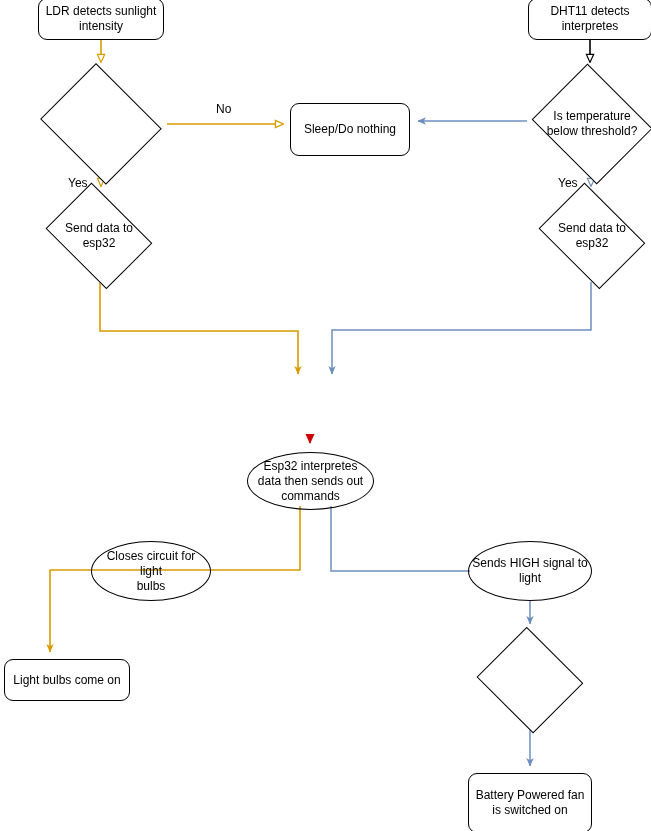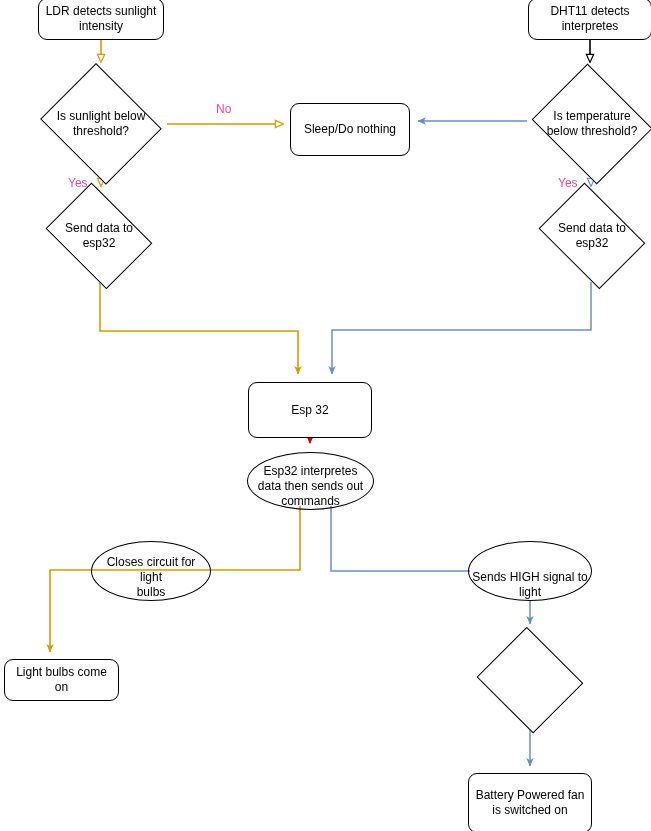--- a/index.html
+++ b/index.html
@@ -48,21 +48,20 @@
   
   .shape-rect {
     border: 1.3px solid #000000;
     border-radius: 9px;
   }
   
   .shape-ellipse {
     border: 1.3px solid #000000;
     border-radius: 50%;
     background: transparent;
-    align-items: flex-end;
   }
   
   .shape-diamond {
     background: transparent;
   }
   .shape-diamond .diamond-face {
     position: absolute;
     left: 50%;
     top: 50%;
     width: 70.7%;
@@ -73,21 +72,21 @@
     box-sizing: border-box;
   }
   .shape-diamond .node-text {
     position: relative;
     z-index: 2;
   }
   .edge-label {
     position: absolute;
     font-size: 12px;
     line-height: 14px;
-    color: #ec4899;
+    color: #000000;
     background: transparent;
     white-space: nowrap;
   }
 </style>
 </head>
 <body>
 
 <div id="canvas">
 
   <svg id="edge-layer" width="651" height="831" viewBox="0 0 651 831" xmlns="http://www.w3.org/2000/svg">
@@ -160,22 +159,20 @@
 intensity</span>
   </div>
 
   <div class="node shape-rect" style="left:528px; top:-2px; width:124px; height:42px;">
     <span class="node-text">DHT11 detects
 interpretes</span>
   </div>
 
   <div class="node shape-diamond" style="left:35px; top:68px; width:132px; height:112px;">
     <span class="diamond-face"></span>
-    <span class="node-text">Is sunlight below
-threshold?</span>
   </div>
 
   <div class="node shape-diamond" style="left:527px; top:68px; width:130px; height:112px;">
     <span class="diamond-face"></span>
     <span class="node-text">Is temperature
 below threshold?</span>
   </div>
 
   <div class="node shape-rect" style="left:290px; top:103px; width:120px; height:53px;">
     <span class="node-text">Sleep/Do nothing</span>
@@ -186,41 +183,38 @@
     <span class="node-text">Send data to
 esp32</span>
   </div>
 
   <div class="node shape-diamond" style="left:531px; top:190px; width:122px; height:92px;">
     <span class="diamond-face"></span>
     <span class="node-text">Send data to
 esp32</span>
   </div>
 
-  <div class="node shape-rect" style="left:248px; top:382px; width:124px; height:56px;">
-    <span class="node-text">Esp 32</span>
-  </div>
 
   <div class="node shape-ellipse" style="left:247px; top:452px; width:127px; height:58px;">
     <span class="node-text" style="padding:0 2px;">Esp32 interpretes
 data then sends out
 commands</span>
   </div>
 
   <div class="node shape-ellipse" style="left:91px; top:541px; width:120px; height:60px;">
     <span class="node-text" style="padding:0 2px;">Closes circuit for light
 bulbs</span>
   </div>
 
   <div class="node shape-ellipse" style="left:468px; top:541px; width:124px; height:60px;">
     <span class="node-text" style="padding:0 2px;">Sends HIGH signal to
 light</span>
   </div>
 
-  <div class="node shape-rect" style="left:4px; top:659px; width:115px; height:42px;">
+  <div class="node shape-rect" style="left:4px; top:659px; width:126px; height:42px;">
     <span class="node-text">Light bulbs come on</span>
   </div>
 
   <div class="node shape-diamond" style="left:473px; top:630px; width:113px; height:100px;">
     <span class="diamond-face"></span>
   </div>
 
   <div class="node shape-rect" style="left:468px; top:773px; width:124px; height:60px;">
     <span class="node-text">Battery Powered fan
 is switched on</span>

